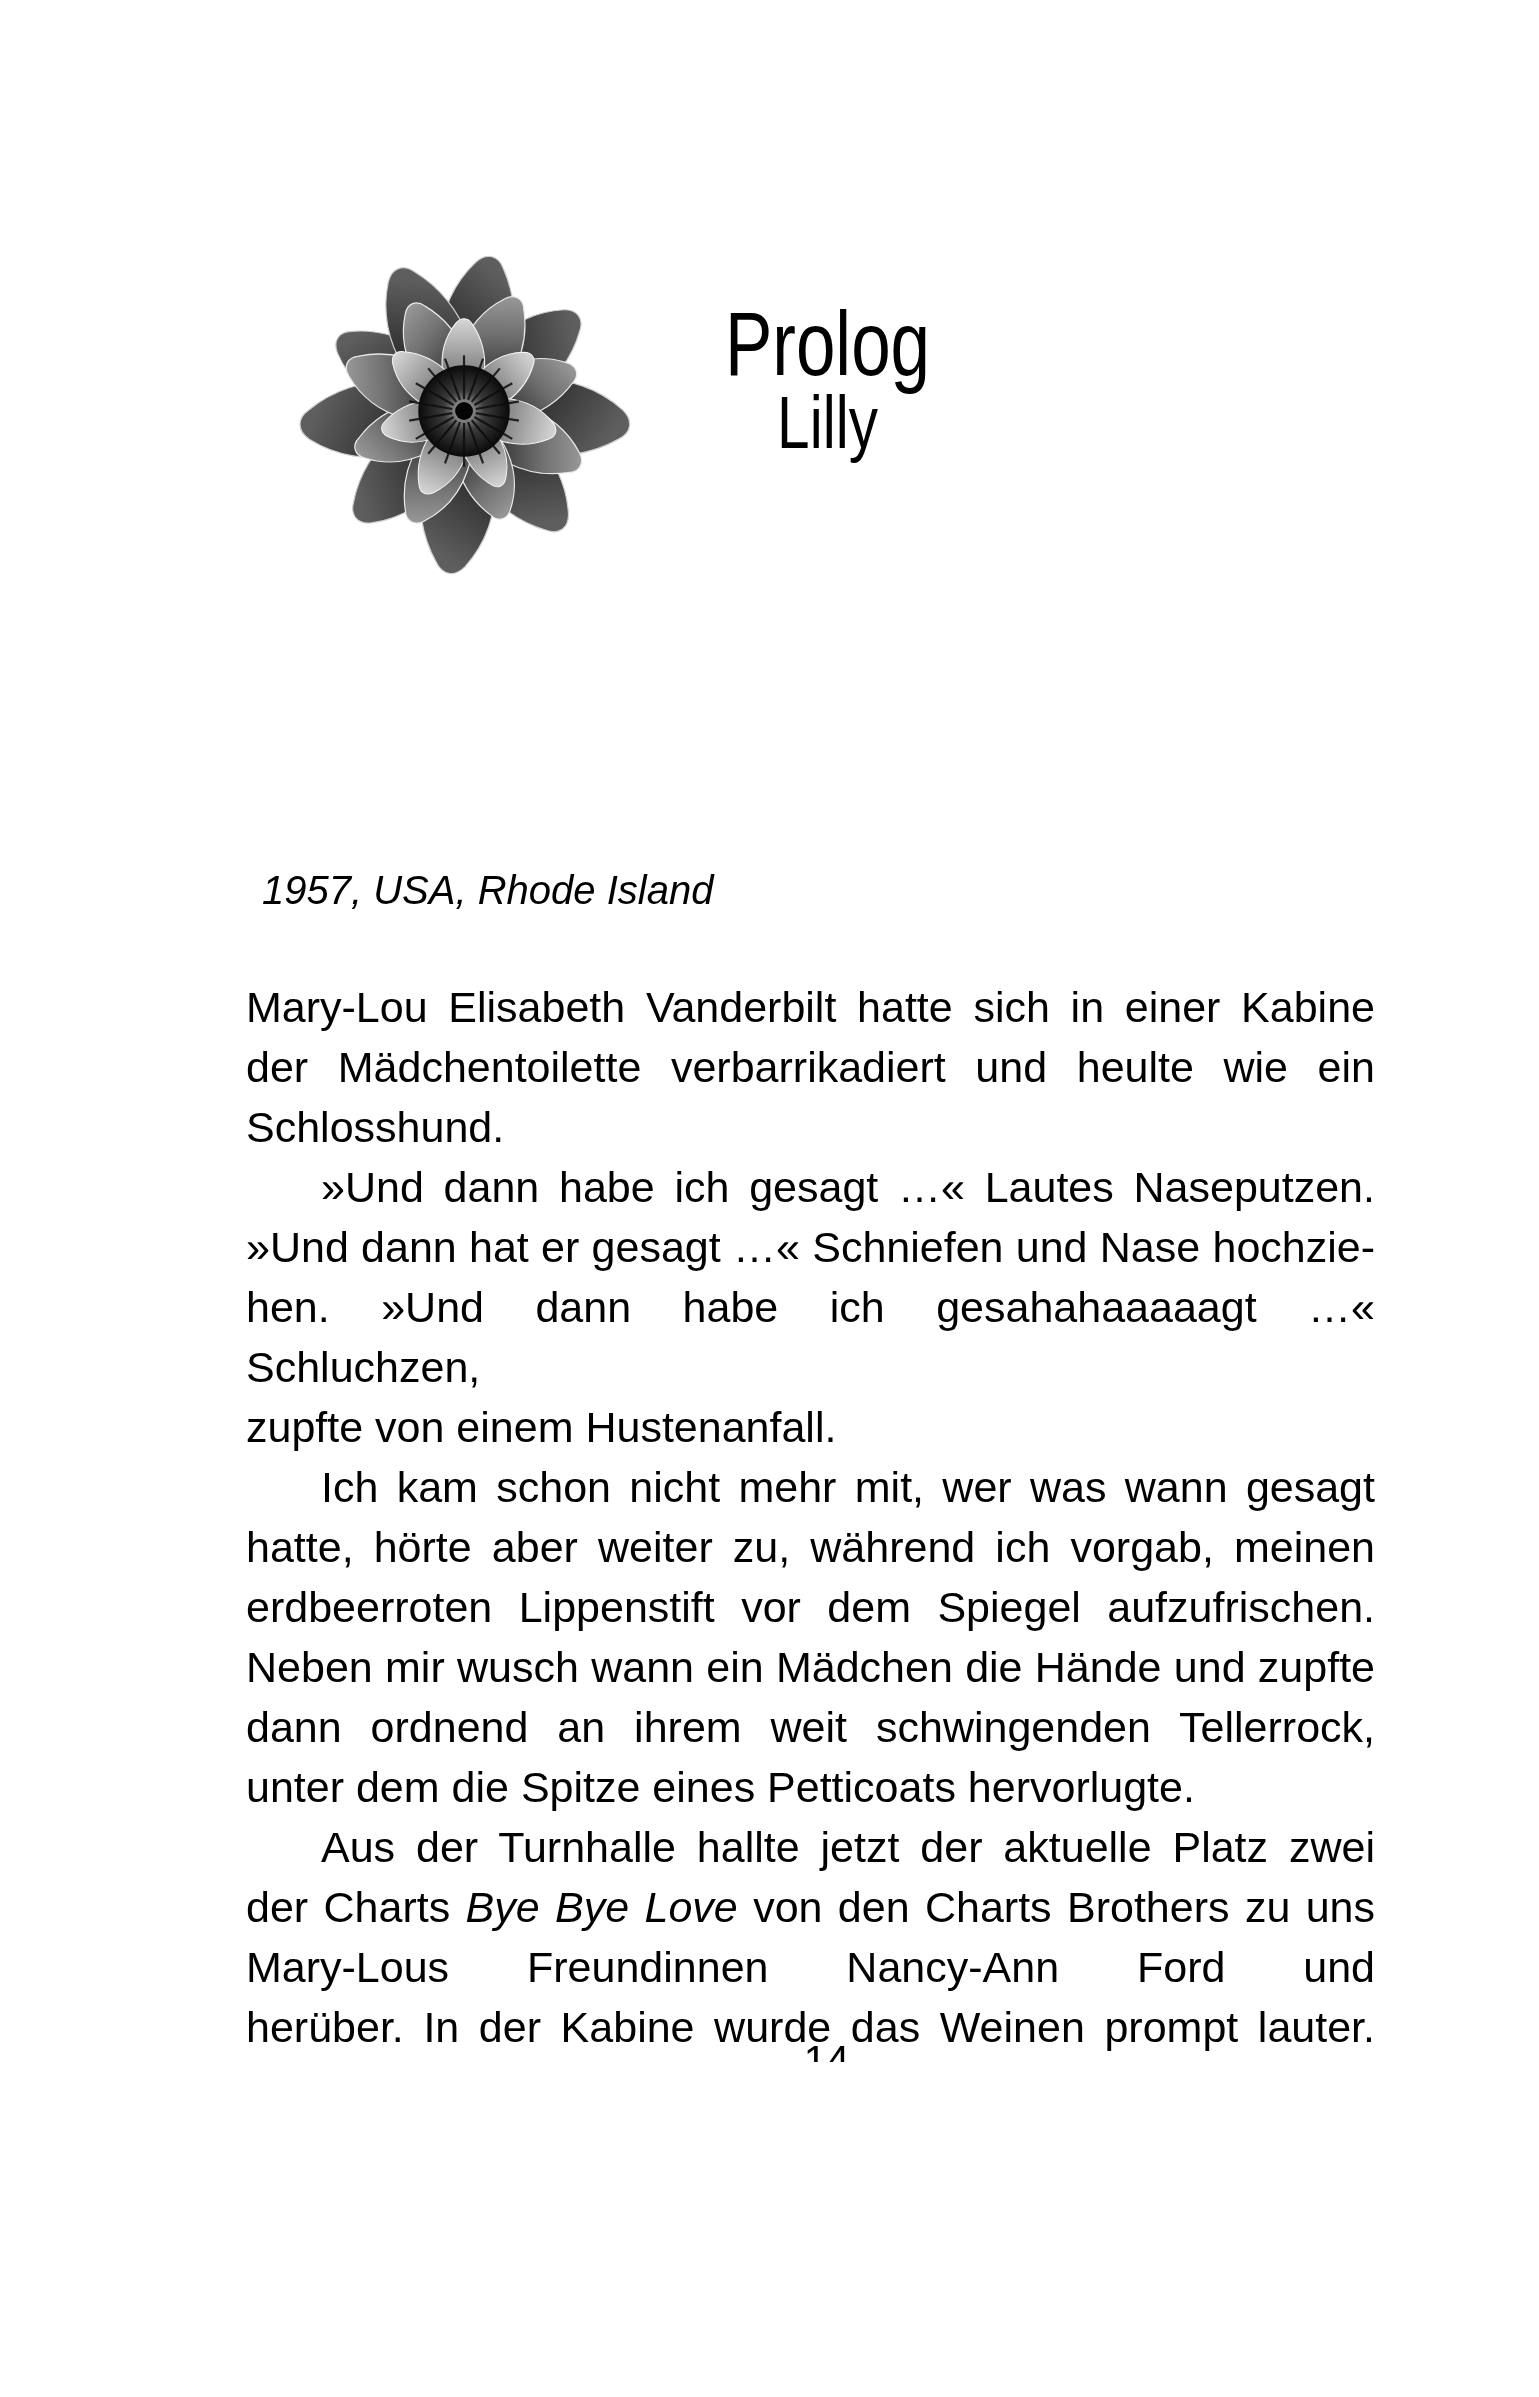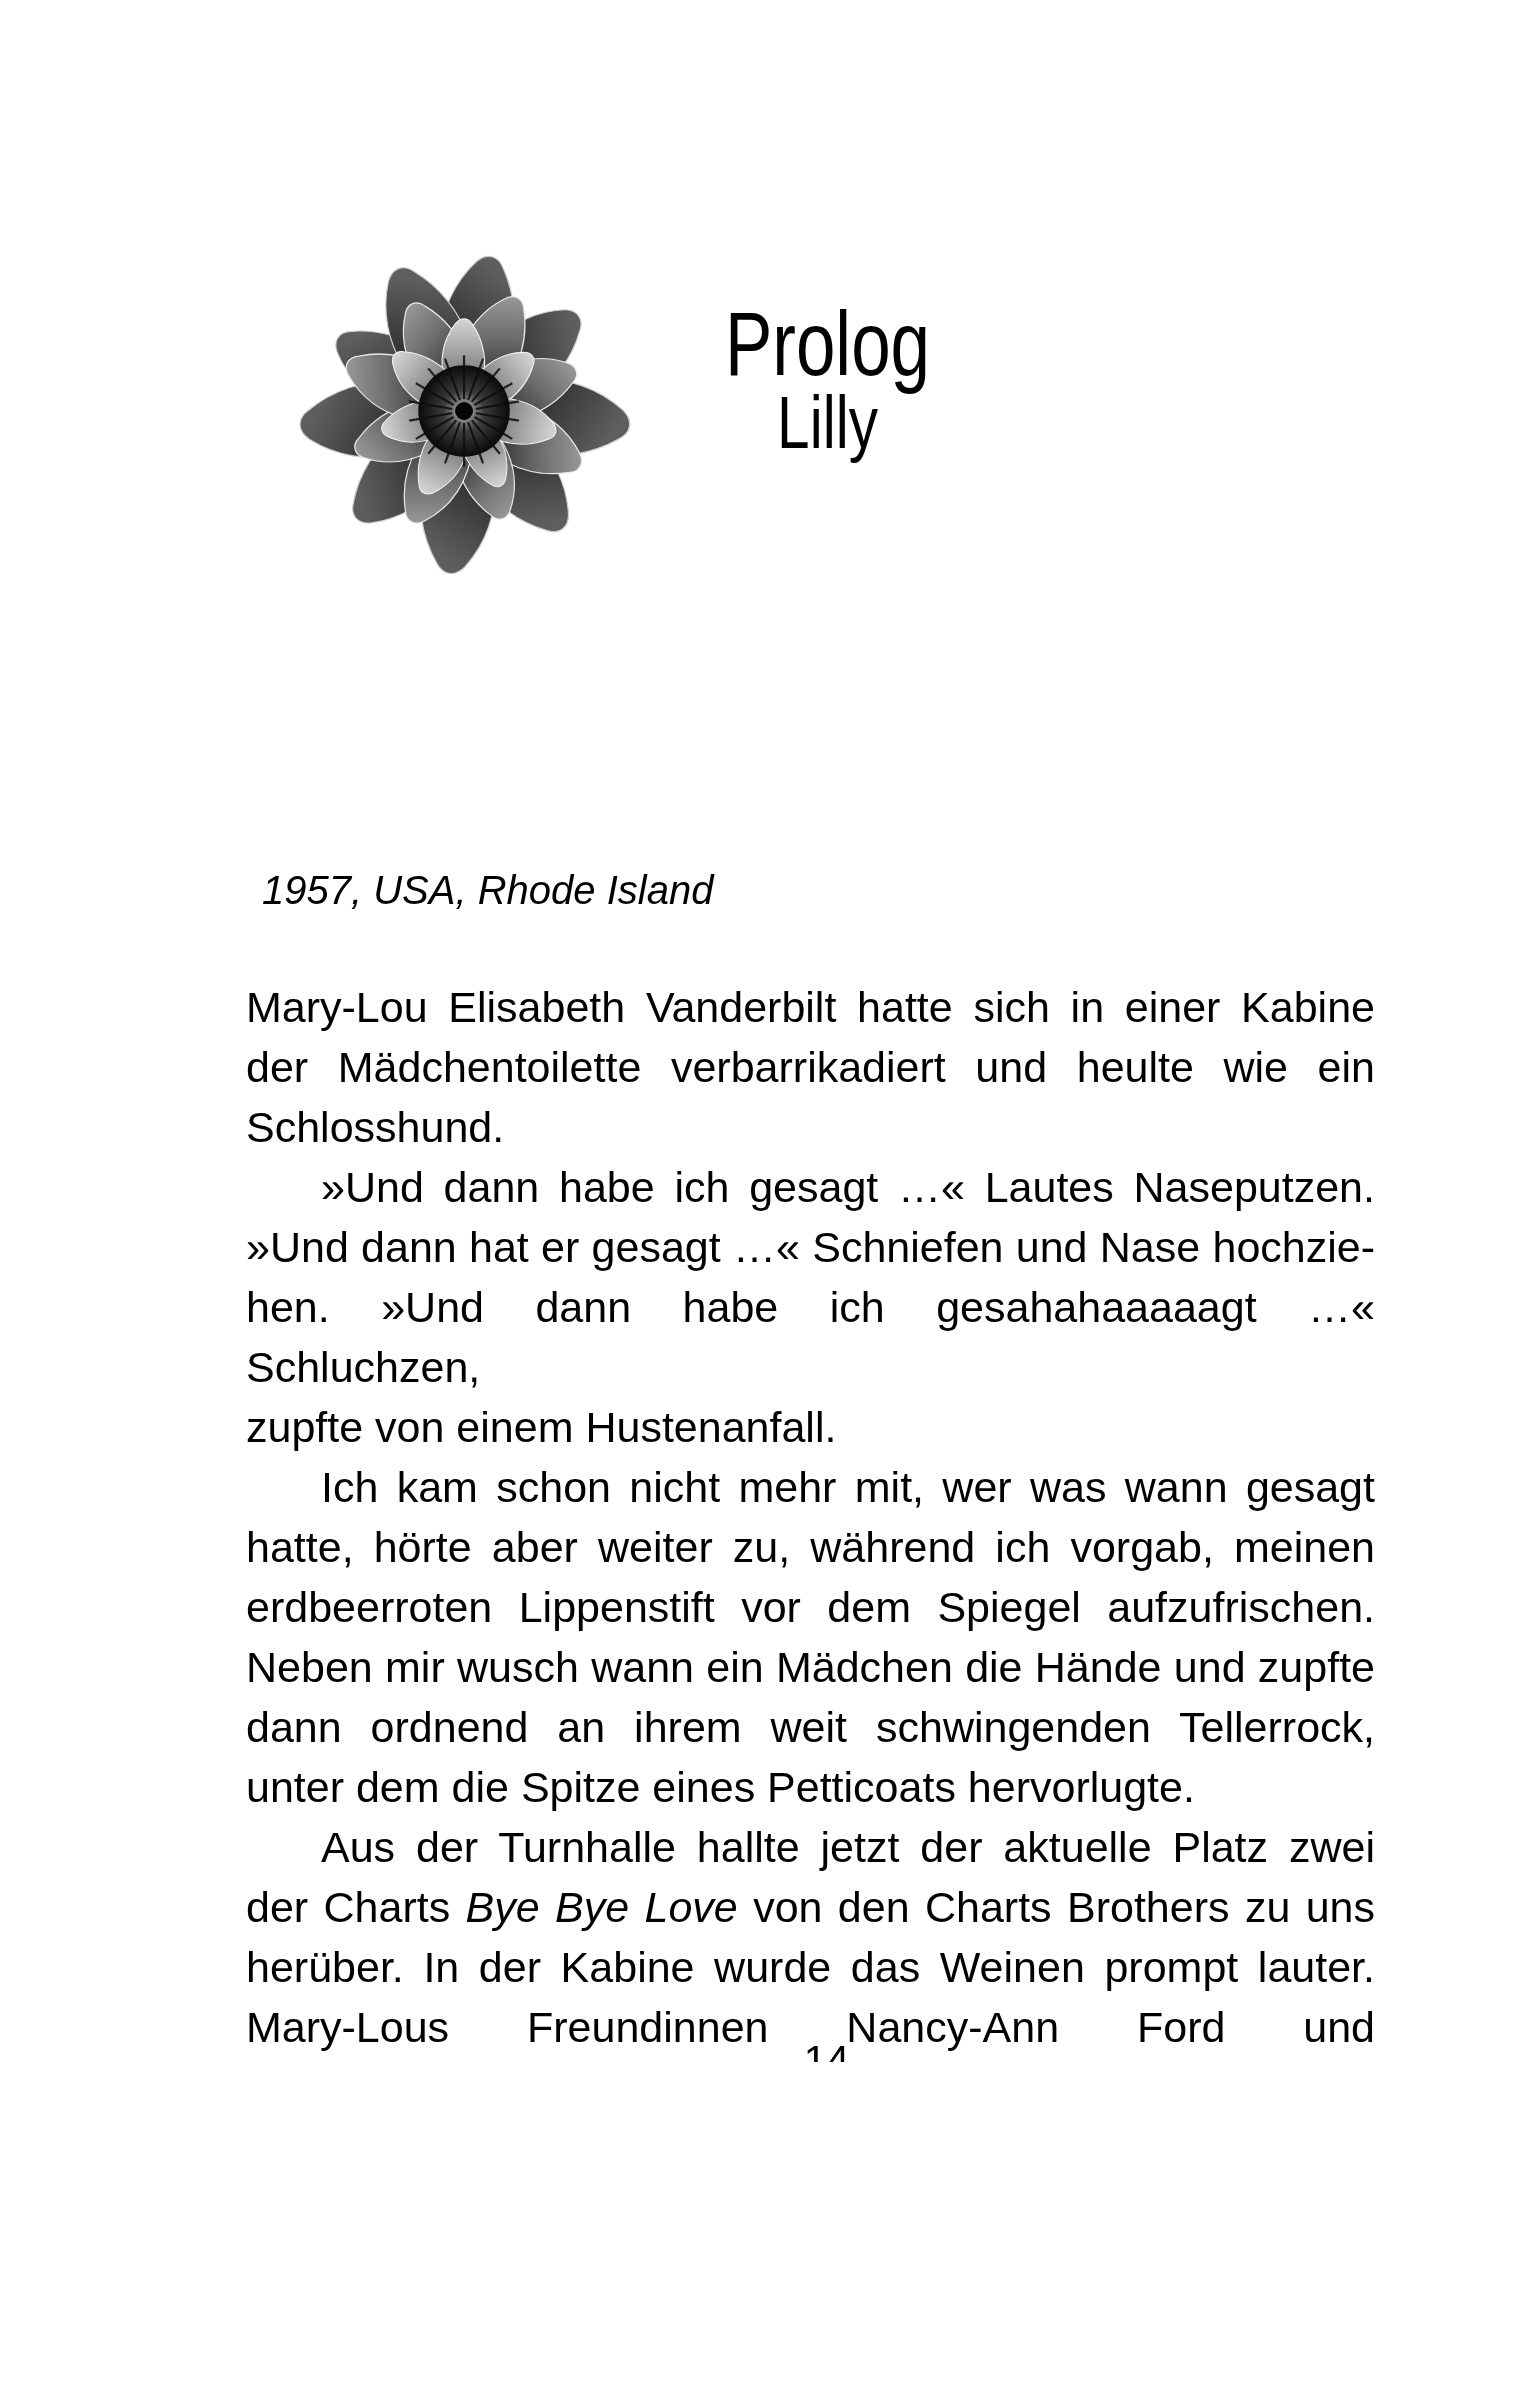--- a/index.html
+++ b/index.html
@@ -178,20 +178,20 @@
       <div class="line"><span>hen. »Und dann habe ich gesahahaaaaagt …« Schluchzen,</span></div>
       <div class="line endpara"><span>zupfte von einem Hustenanfall.</span></div>
       <div class="line indent"><span>Ich kam schon nicht mehr mit, wer was wann gesagt</span></div>
       <div class="line"><span>hatte, hörte aber weiter zu, während ich vorgab, meinen</span></div>
       <div class="line"><span>erdbeerroten Lippenstift vor dem Spiegel aufzufrischen.</span></div>
       <div class="line"><span>Neben mir wusch wann ein Mädchen die Hände und zupfte</span></div>
       <div class="line"><span>dann ordnend an ihrem weit schwingenden Tellerrock,</span></div>
       <div class="line endpara"><span>unter dem die Spitze eines Petticoats hervorlugte.</span></div>
       <div class="line indent"><span>Aus der Turnhalle hallte jetzt der aktuelle Platz zwei</span></div>
       <div class="line"><span>der Charts </span><span class="it">Bye Bye Love</span><span> von den Charts Brothers zu uns</span></div>
+      <div class="line"><span>Mary-Lous Freundinnen Nancy-Ann Ford und</span></div>
       <div class="line"><span>herüber. In der Kabine wurde das Weinen prompt lauter.</span></div>
-      <div class="line"><span>Mary-Lous Freundinnen Nancy-Ann Ford und</span></div>
     </div>
 
   <div class="pageno">14</div>
 
 </div>
 
 
 </body></html>

